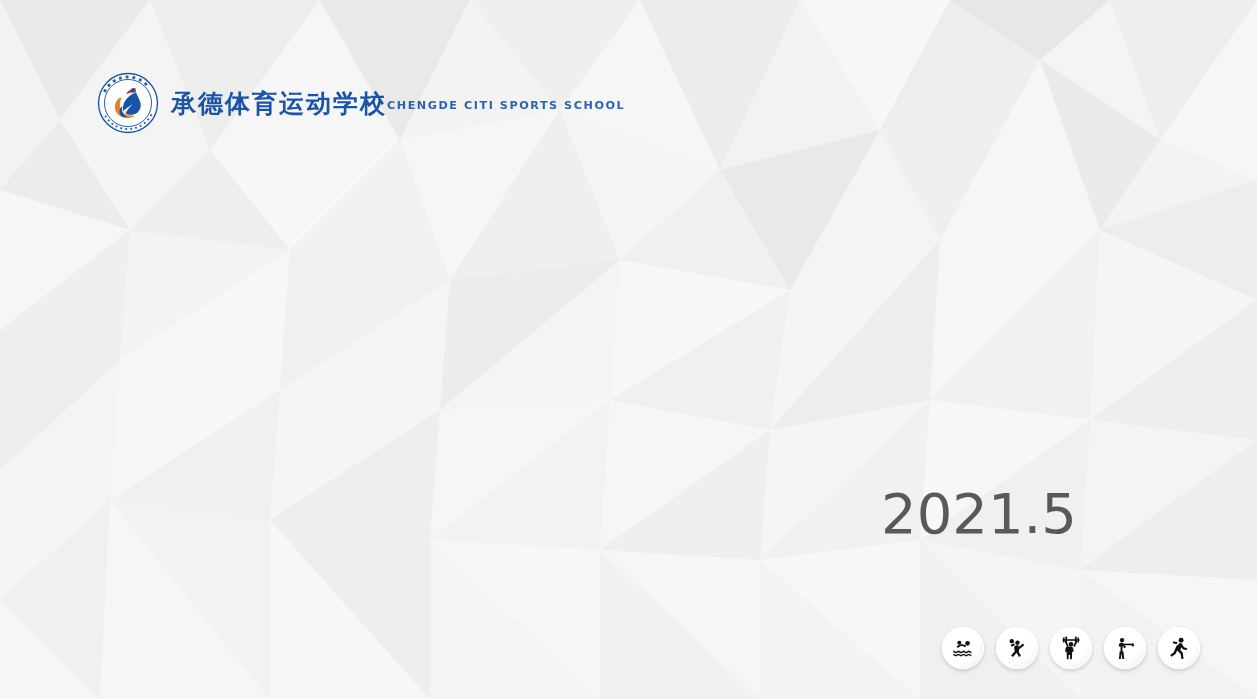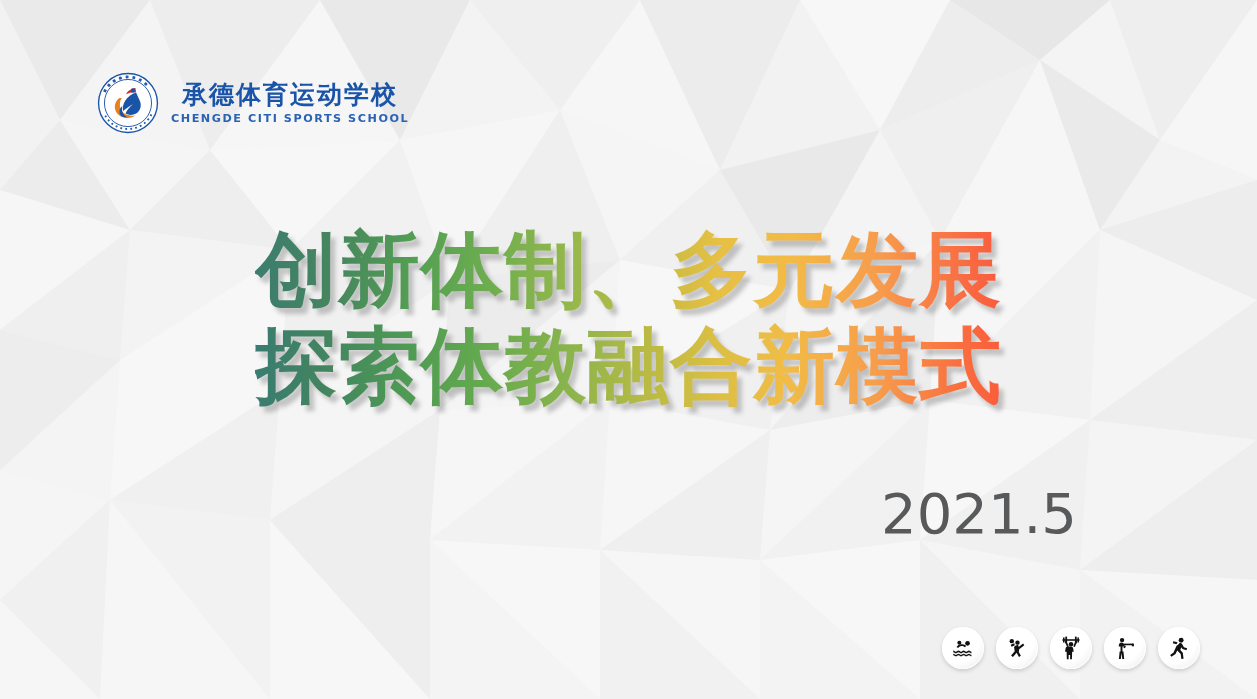--- a/index.html
+++ b/index.html
@@ -28,21 +28,21 @@
   
   #logo-lockup {
     position:absolute;
     left:97px; top:72px;
     display:flex;
     align-items:center;
     gap:12px;
   }
   #emblem { width:62px; height:62px; display:block; flex:0 0 auto; }
   .logo-text-block {
-    display:flex; flex-direction:column;
+    display:flex; flex-direction:row;
     align-items:center;
     justify-content:center;
     margin-top:2px;
   }
   .logo-cn {
     font-family:"DejaVu Serif", serif;
     font-weight:bold;
     font-size:25px;
     letter-spacing:2px;
     color:#1a54a8;
@@ -374,30 +374,20 @@
         <circle cx="58" cy="30" r="3.6" fill="#1a54a8"></circle>
       </g>
     </svg>
 
     <div class="logo-text-block">
       <div class="logo-cn">承德体育运动学校</div>
       <div class="logo-en">CHENGDE CITI SPORTS SCHOOL</div>
     </div>
   </div>
 
-  <div id="title-block">
-    <div class="title-line grad-1">
-      <span class="shadow">创新体制、多元发展</span>
-      <span class="fill">创新体制、多元发展</span>
-    </div>
-    <div class="title-line grad-2">
-      <span class="shadow">探索体教融合新模式</span>
-      <span class="fill">探索体教融合新模式</span>
-    </div>
-  </div>
 
   <div id="date-text">2021.5</div>
 
   <div id="sport-icons">
 
     <div class="sport-chip" title="水球">
       <svg viewBox="0 0 32 32" width="26" height="26" aria-hidden="true">
         <g fill="#111111">
           <circle cx="11.5" cy="9.6" r="2.5"></circle>
           <path d="M14 11.5c2.4-.4 4.6.5 6 2.1l-1.9 1.5c-1.1-1.2-2.6-1.8-4.2-1.6-1.6.2-3 1.1-3.8 2.4l-2.1-1.1c1.2-1.9 3.3-3.1 6-3.3z"></path>

